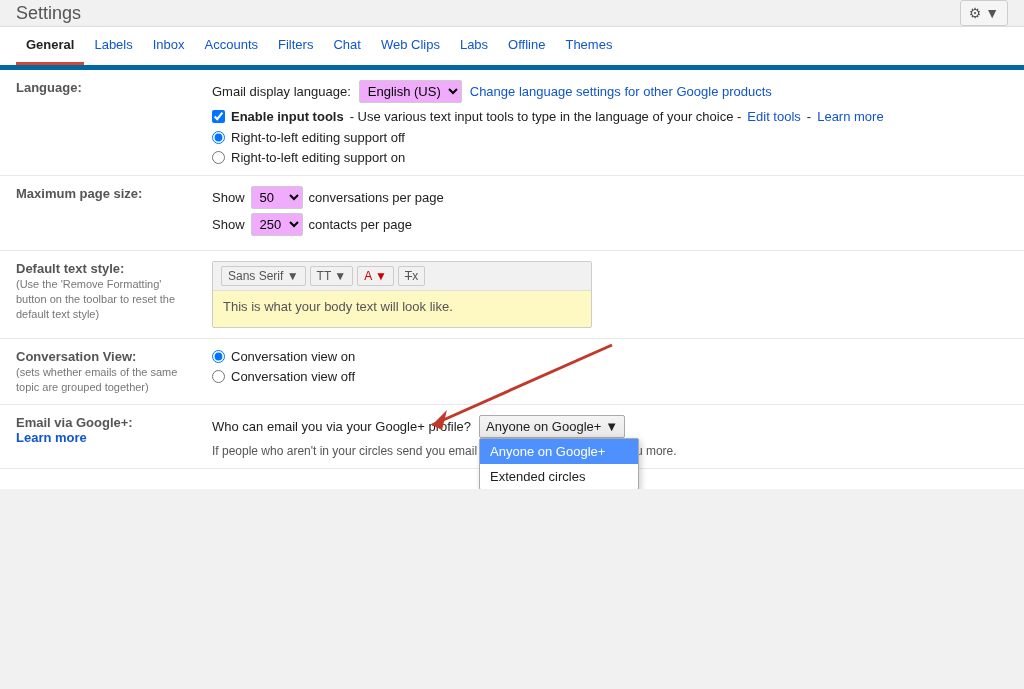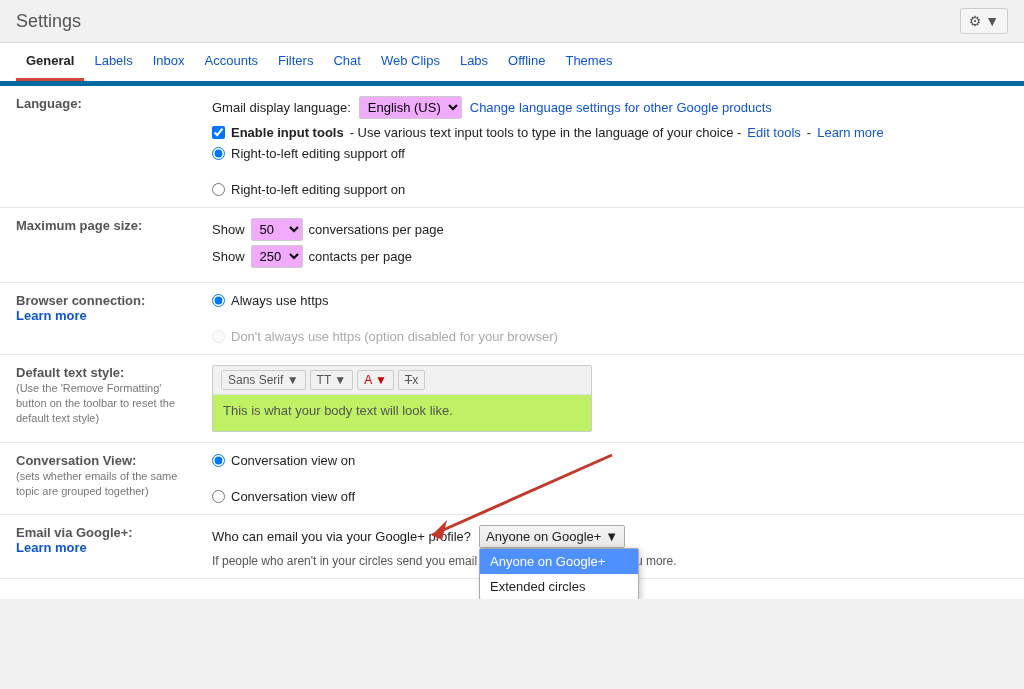--- a/index.html
+++ b/index.html
@@ -4,21 +4,21 @@
   <style>
     * { box-sizing: border-box; margin: 0; padding: 0; }
     body {
       font-family: Arial, sans-serif;
       font-size: 13px;
       background: #f1f1f1;
       color: #222;
     }
     .title-bar {
       background: #f1f1f1;
-      padding: 8px 16px;
+      padding: 0 16px;
       font-size: 18px;
       font-weight: normal;
       color: #555;
       display: flex;
       align-items: center;
       justify-content: space-between;
       border-bottom: 1px solid #ddd;
     }
     .gear-btn {
       background: #f5f5f5;
@@ -64,38 +64,38 @@
       vertical-align: top;
       border-bottom: 1px solid #e8e8e8;
     }
     table.settings-table td:first-child {
       width: 200px;
       font-weight: bold;
       color: #555;
       padding-left: 16px;
     }
     .link { color: #15c; cursor: pointer; text-decoration: none; }
-    .radio-group { display: flex; flex-direction: column; gap: 21px; }
+    .radio-group { display: flex; flex-direction: column; gap: 5px; }
     .radio-row { display: flex; align-items: center; gap: 6px; }
     input[type=radio] { margin: 0; }
     input[type=checkbox] { margin: 0; }
     select.inline-select {
       border: 1px solid #ccc;
       border-radius: 2px;
       padding: 2px 4px;
       font-size: 13px;
       background: #f0abfc;
     }
     .checkbox-row { display: flex; align-items: center; gap: 6px; }
     .show-row { display: flex; align-items: center; gap: 6px; margin-bottom: 4px; }
     .text-editor-box {
       border: 1px solid #ccc;
       border-radius: 2px;
       width: 380px;
-      background: #bef264;
+      background: #fef9c3;
     }
     .text-editor-toolbar {
       display: flex;
       align-items: center;
       gap: 4px;
       padding: 4px 8px;
       border-bottom: 1px solid #ddd;
       background: #f1f1f1;
     }
     .text-editor-body {
@@ -237,38 +237,20 @@
             <option>250</option>
             <option>50</option>
             <option>100</option>
           </select>
           <span>contacts per page</span>
         </div>
       </td>
     </tr>
 
 
-    <tr>
-      <td>
-        <div>Browser connection:</div>
-        <a class="link" href="#">Learn more</a>
-      </td>
-      <td>
-        <div class="radio-group">
-          <div class="radio-row">
-            <input type="radio" name="https" checked="" style="">
-            <label>Always use https</label>
-          </div>
-          <div class="radio-row disabled-radio">
-            <input type="radio" name="https" disabled="" style="">
-            <label style="color:#aaa;">Don't always use https (option disabled for your browser)</label>
-          </div>
-        </div>
-      </td>
-    </tr>
 
 
     <tr>
       <td>
         <div>Default text style:</div>
         <span style="font-weight:normal; font-size:11px; color:#777;">(Use the 'Remove Formatting' button on the toolbar to reset the default text style)</span>
       </td>
       <td>
         <div class="text-editor-box">
           <div class="text-editor-toolbar">

